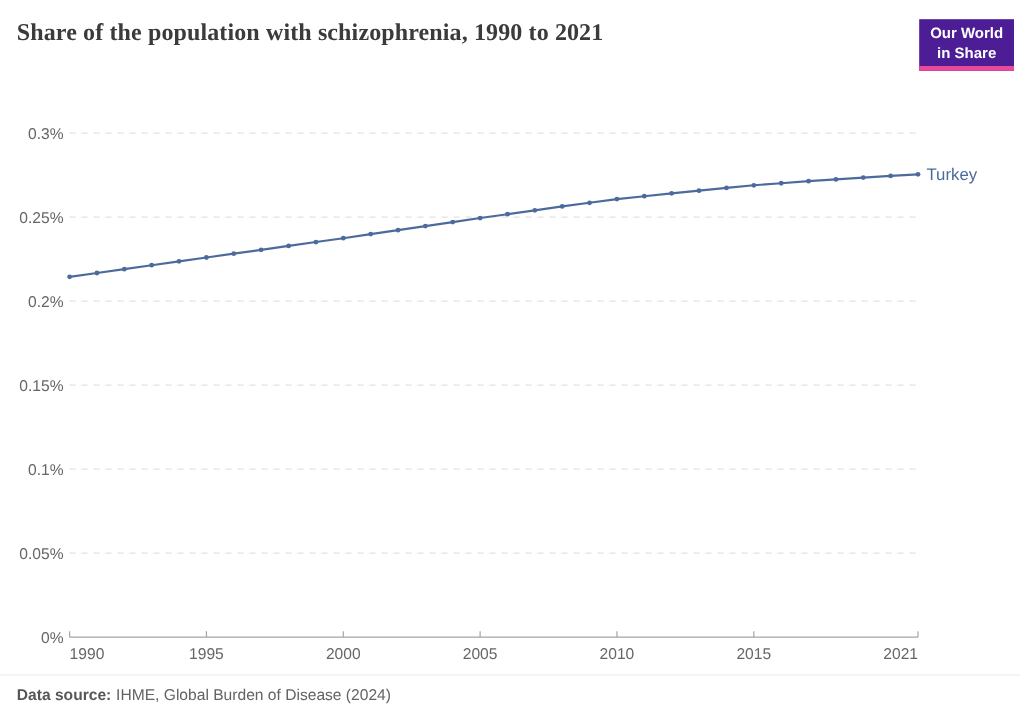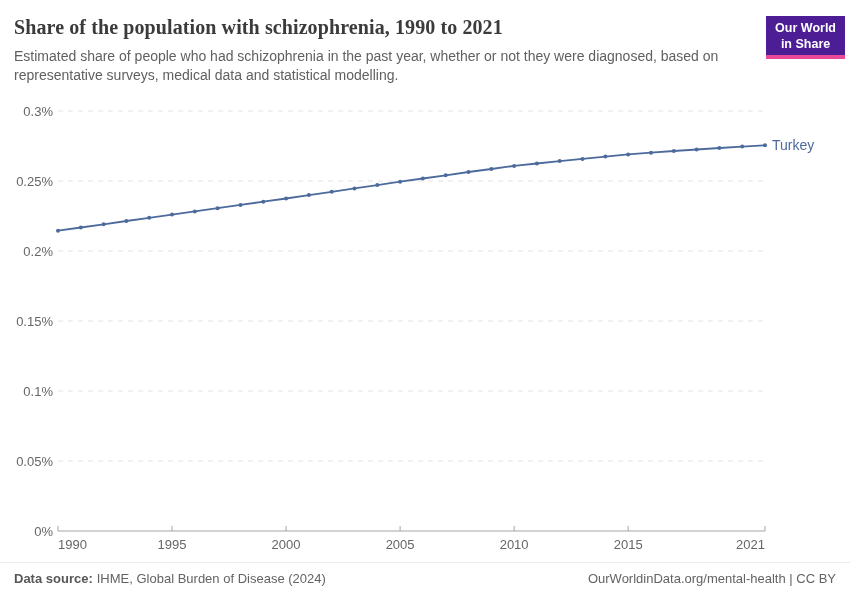--- a/index.html
+++ b/index.html
@@ -32,21 +32,20 @@
     font-size:13px; color:#636363;
   }
   .footer .src-label { font-weight:700; margin-right:4px; color:#575757; }
   .footer .link { color:#636363; cursor:pointer; }
 </style>
 </head>
 <body>
 
 <div class="header">
   <h1 class="title">Share of the population with schizophrenia, 1990 to 2021</h1>
-  <p class="subtitle">Estimated share of people who had schizophrenia in the past year, whether or not they were diagnosed, based on representative surveys, medical data and statistical modelling.</p>
 </div>
 
 <div class="logo">
   <div>Our World</div>
   <div>in Share</div>
 </div>
 
 <svg id="chart-svg" width="850" height="600" viewBox="0 0 850 600">
     <text x="53" y="535.5" text-anchor="end" class="tick">0%</text>
     <line x1="58" x2="765" y1="461" y2="461" stroke="#e2e2e2" stroke-width="1" stroke-dasharray="5,5"></line>
@@ -109,14 +108,13 @@
     <circle cx="719.4" cy="148.0" r="2" fill="#4c6a9c"></circle>
     <circle cx="742.2" cy="146.6" r="2" fill="#4c6a9c"></circle>
     <circle cx="765.0" cy="145.3" r="2" fill="#4c6a9c"></circle>
     <text x="772" y="149.79999999999995" fill="#4c6a9c" class="series-label">Turkey</text>
   </svg>
 
 <div class="footer">
   <div>
     <span class="src-label">Data source:</span><span>IHME, Global Burden of Disease (2024)</span>
   </div>
-  <div class="link">OurWorldinData.org/mental-health | CC BY</div>
 </div>
 
 </body></html>

